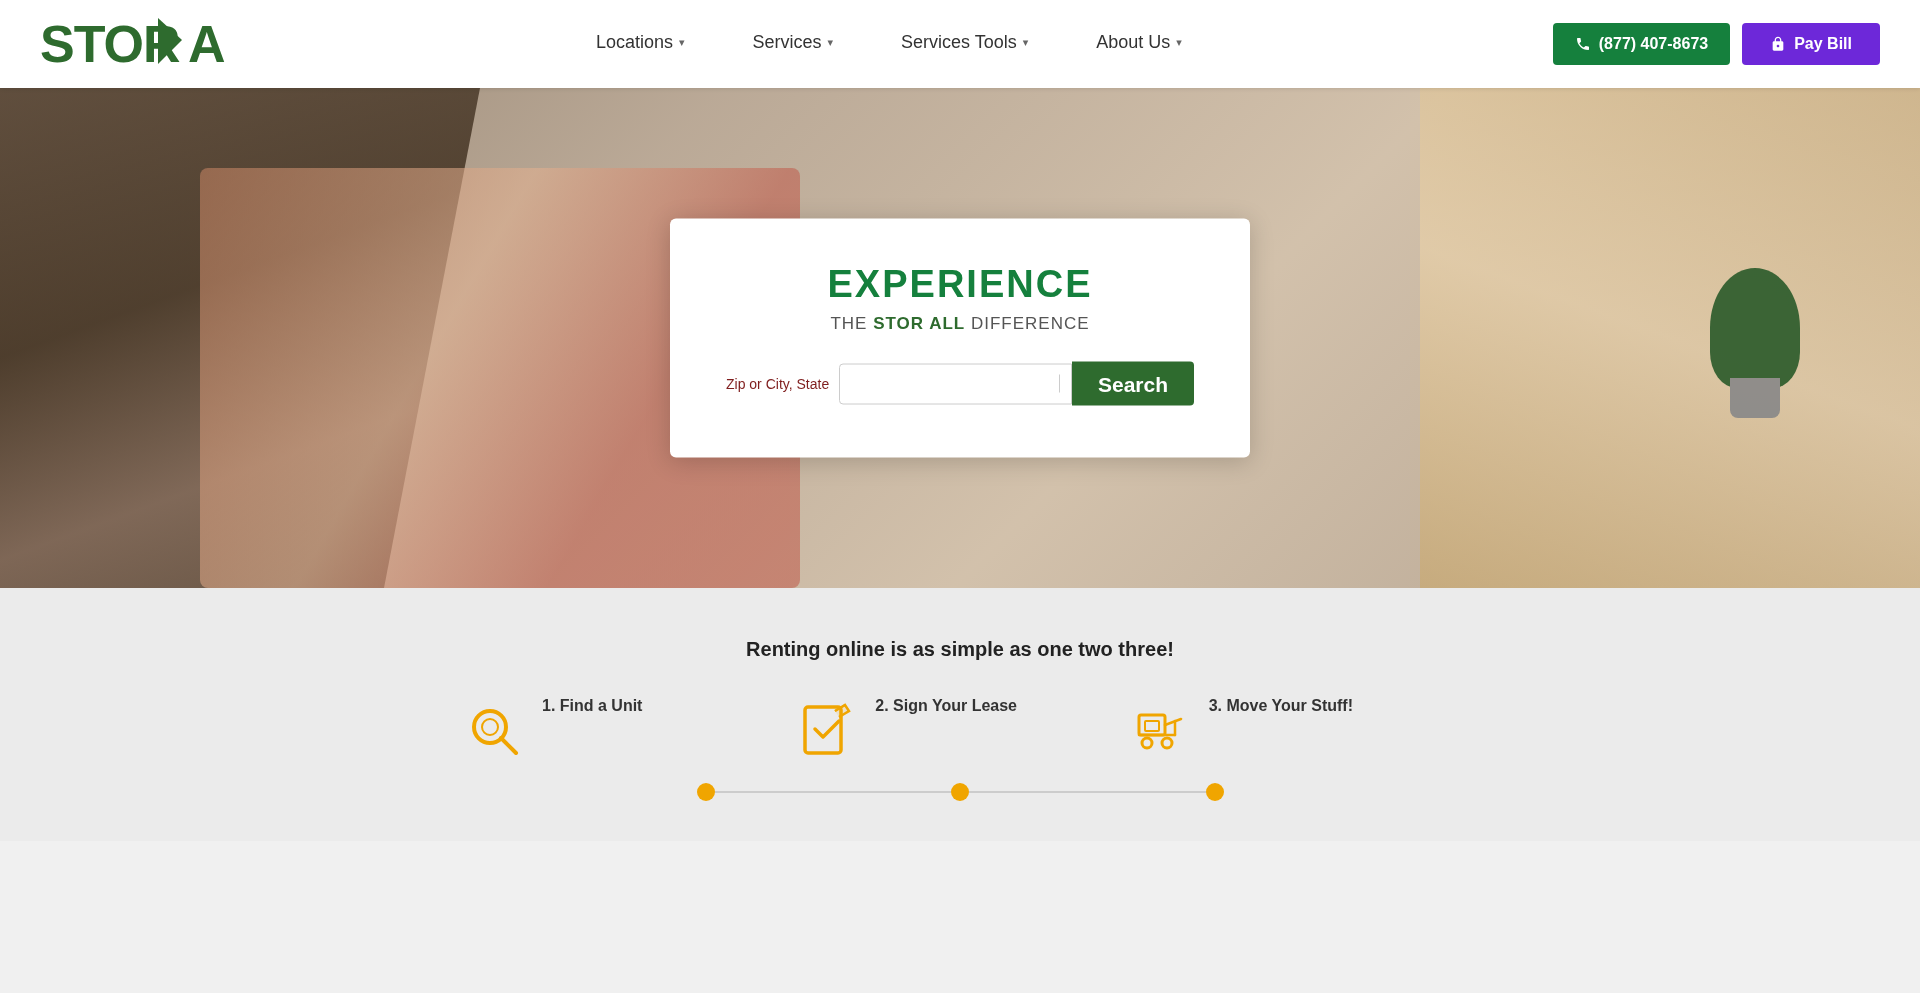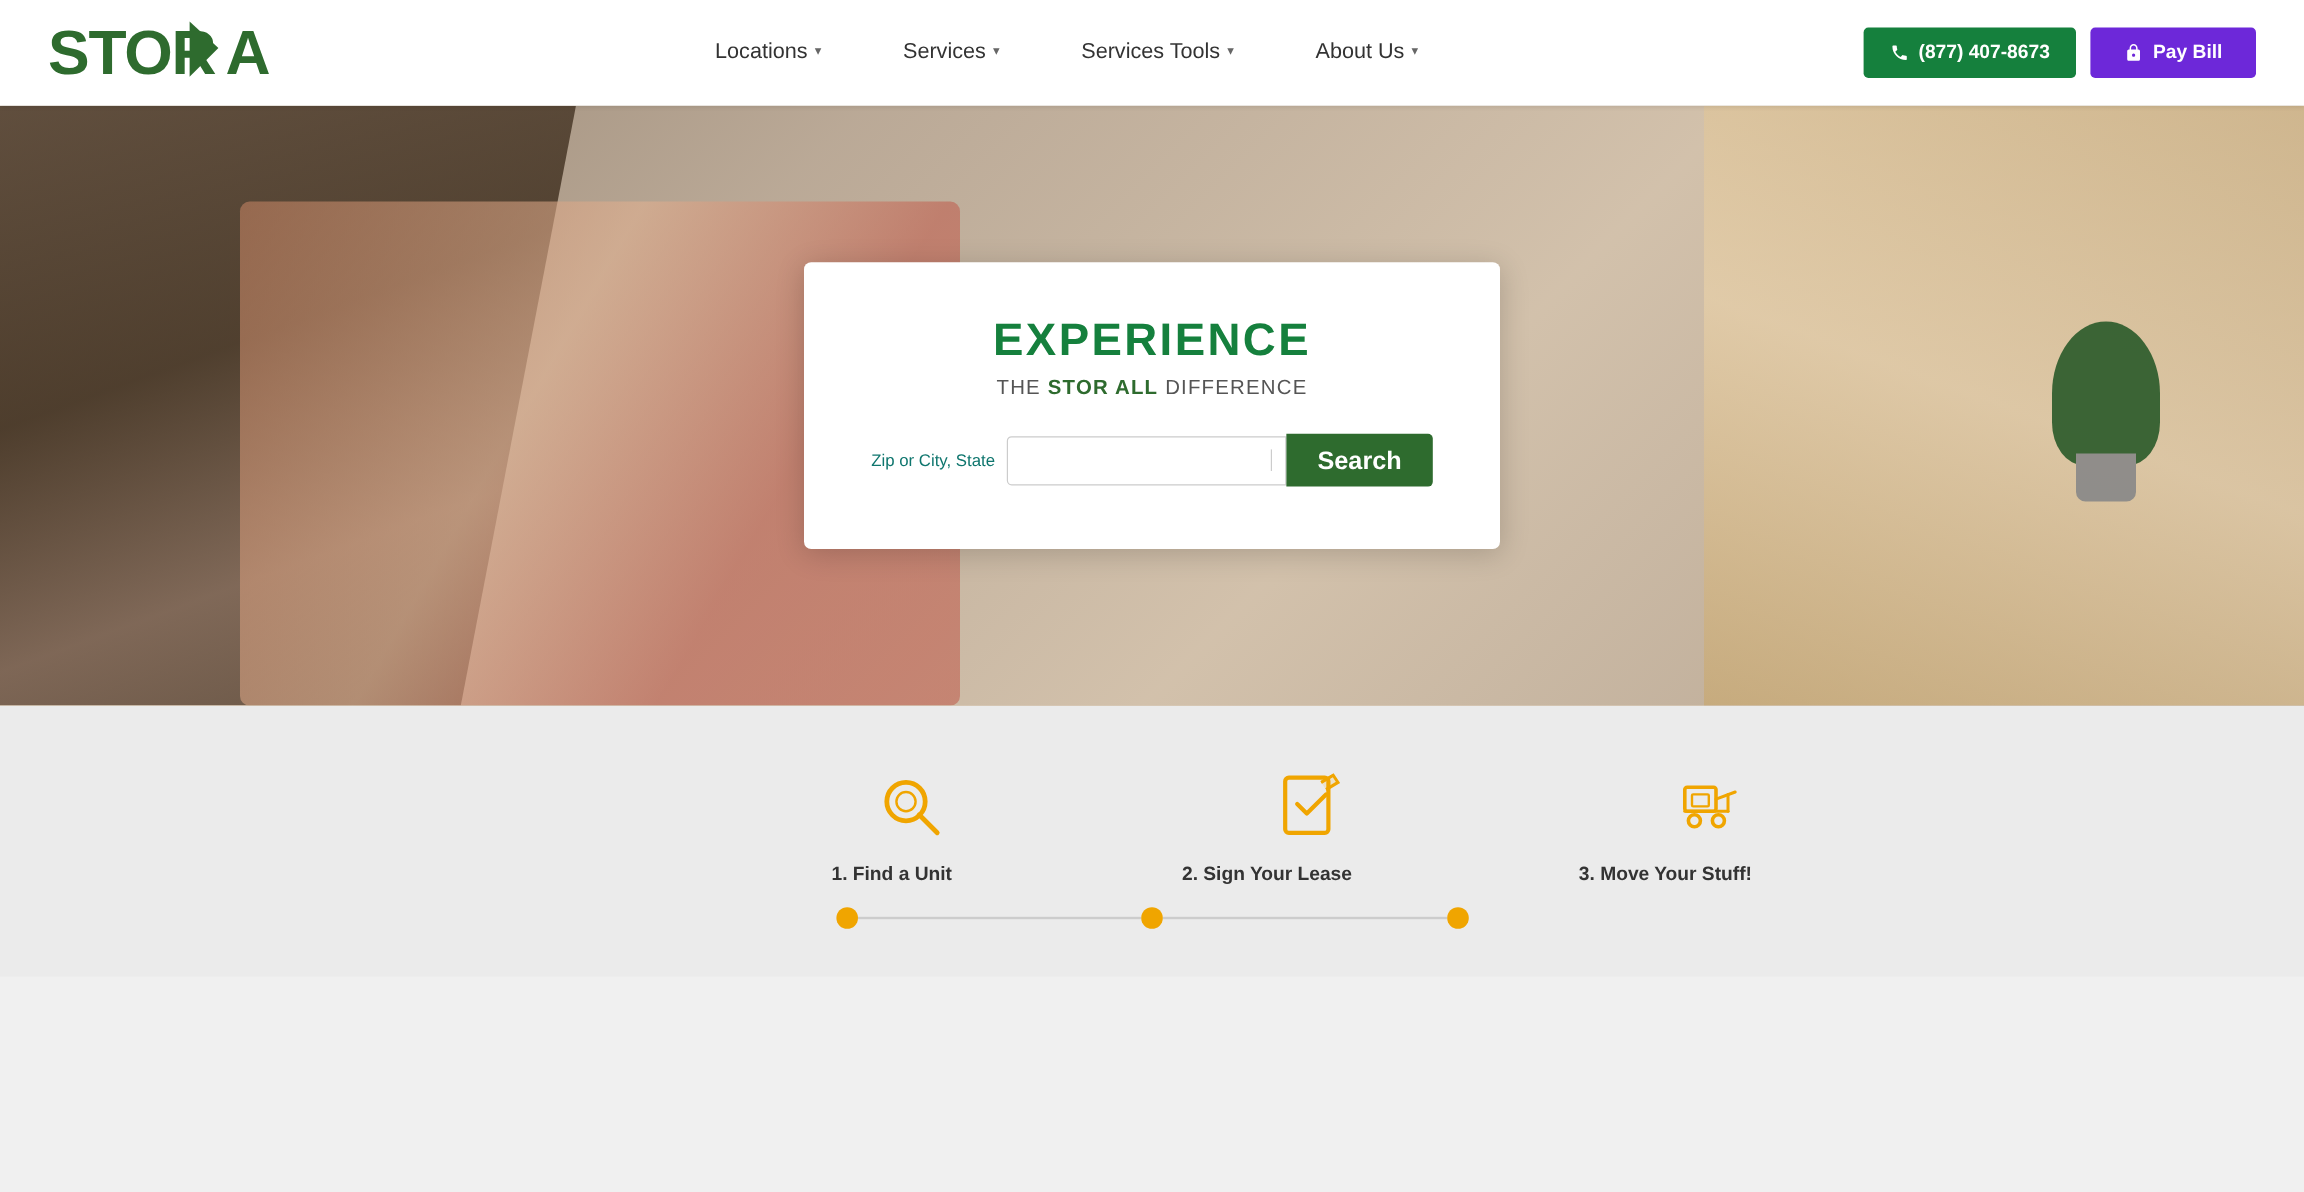--- a/index.html
+++ b/index.html
@@ -174,21 +174,21 @@
       color: #2e6b2e;
       font-weight: 700;
     }
     .search-row {
       display: flex;
       align-items: center;
       gap: 0;
     }
     .search-label {
       font-size: 14px;
-      color: #0f766e;
+      color: #7f1d1d;
       white-space: nowrap;
       margin-right: 10px;
     }
     .search-input-wrap {
       display: flex;
       align-items: center;
       flex: 1;
       border: 1px solid #ccc;
       border-radius: 4px 0 0 4px;
       overflow: hidden;
@@ -244,22 +244,22 @@
       align-items: flex-start;
       justify-content: center;
       gap: 0;
       max-width: 1000px;
       margin: 0 auto;
       position: relative;
     }
     .step {
       flex: 1;
       display: flex;
-      flex-direction: column;
-      align-items: flex-end;
+      flex-direction: row;
+      align-items: flex-start;
       gap: 14px;
     }
     .step-icon {
       width: 68px;
       height: 68px;
       display: flex;
       align-items: center;
       justify-content: center;
     }
     .step-icon svg { width: 60px; height: 60px; }
@@ -371,20 +371,21 @@
             <path d="M12 8c-2.21 0-4 1.79-4 4s1.79 4 4 4 4-1.79 4-4-1.79-4-4-4zm8.94 3A8.994 8.994 0 0 0 13 3.06V1h-2v2.06A8.994 8.994 0 0 0 3.06 11H1v2h2.06A8.994 8.994 0 0 0 11 20.94V23h2v-2.06A8.994 8.994 0 0 0 20.94 13H23v-2h-2.06zM12 19c-3.87 0-7-3.13-7-7s3.13-7 7-7 7 3.13 7 7-3.13 7-7 7z"></path>
           </svg>
         </button>
       </div>
       <button class="search-btn">Search</button>
     </div>
   </div>
 </section>
 
 <section class="steps-section">
+  <p class="steps-title">Renting online is as simple as one two three!</p>
 
   <div class="steps-row">
 
     <div class="step">
       <div class="step-icon">
         <svg viewBox="0 0 60 60" fill="none" xmlns="http://www.w3.org/2000/svg">
           <circle cx="26" cy="26" r="16" stroke="#f0a500" stroke-width="4" fill="none"></circle>
           <line x1="37" y1="37" x2="52" y2="52" stroke="#f0a500" stroke-width="4" stroke-linecap="round"></line>
           <circle cx="26" cy="26" r="8" fill="none" stroke="#f0a500" stroke-width="2"></circle>
         </svg>

